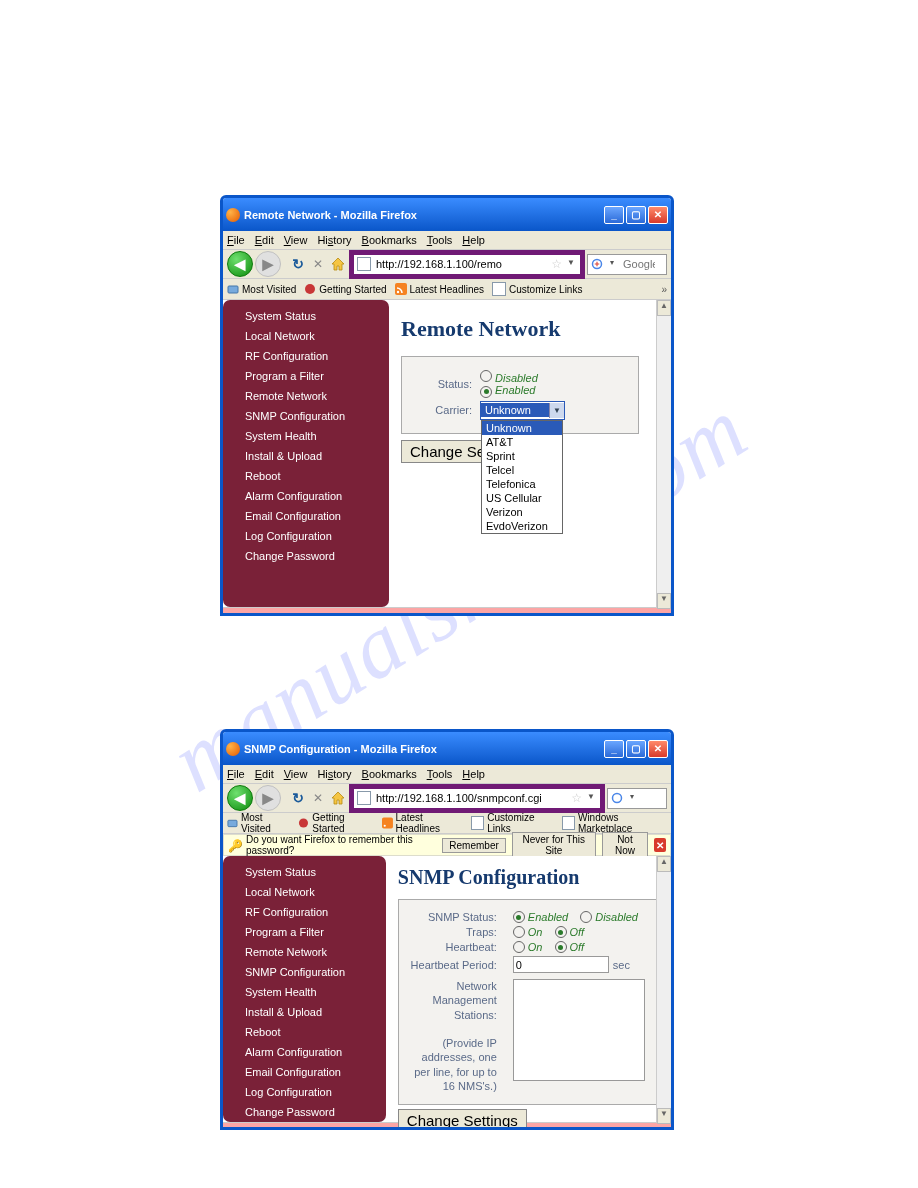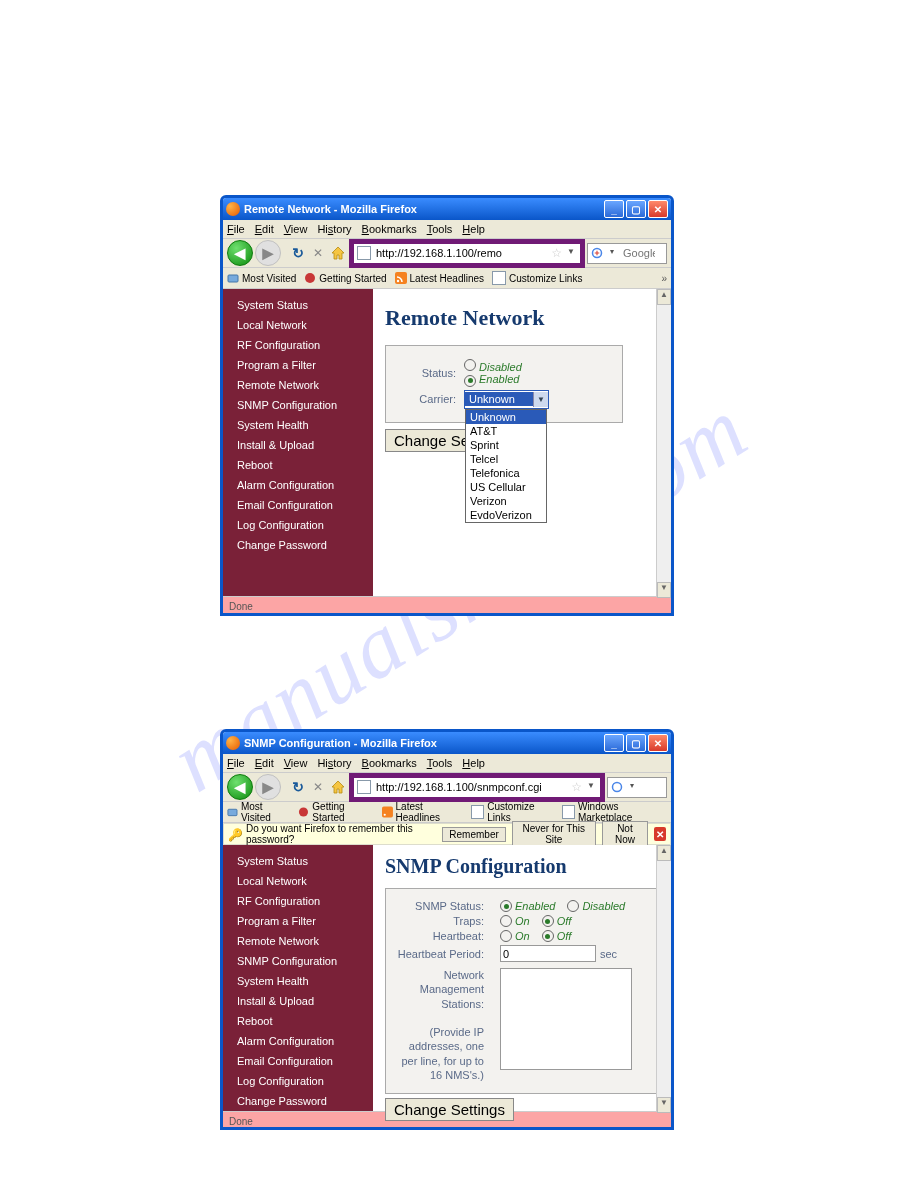--- a/index.html
+++ b/index.html
@@ -1,20 +1,20 @@
 <!DOCTYPE html>
 <html><head>
 <meta charset="utf-8">
 <style>
 body { margin:0; font-family:Tahoma,Arial,sans-serif; font-size:11px; background:#fff; width:918px; }
 .page { position:relative; width:918px; height:1188px; }
 .win { position:absolute; border:3px solid #0a56c9; border-radius:6px 6px 0 0; background:#ece9d8; overflow:hidden; }
 .win1 { left:220px; top:195px; width:448px; height:415px; }
 .win2 { left:220px; top:729px; width:448px; height:395px; }
-.titlebar { height:22px; background:linear-gradient(#3a8cff,#0a56c9); display:flex; align-items:center; padding:0 3px; }
+.titlebar { height:33px; background:linear-gradient(#3a8cff,#0a56c9); display:flex; align-items:center; padding:0 3px; }
 .ff-icon { width:14px; height:14px; border-radius:50%; background:radial-gradient(circle at 30% 30%,#ffb347,#e55a00); margin-right:4px; }
 .title { color:#fff; font-weight:bold; font-size:11px; flex:1; }
 .winbtns { display:flex; gap:2px; }
 .winbtn { width:18px; height:16px; border:1px solid #fff; border-radius:2px; display:flex; align-items:center; justify-content:center; color:#fff; font-size:10px; font-weight:bold; }
 .winbtn.min,.winbtn.max { background:linear-gradient(#6aa6ff,#2b6ad8); }
 .winbtn.close { background:linear-gradient(#ff8a6a,#d83a2b); }
 .menubar { height:18px; background:#ece9d8; border-bottom:1px solid #ccc; display:flex; padding:0 4px; align-items:center; gap:10px; }
 .menubar span { cursor:default; }
 .menubar span u { text-decoration:underline; }
 .navrow { height:28px; background:#ece9d8; border-bottom:1px solid #ccc; display:flex; align-items:center; padding:0 4px; gap:2px; }
@@ -36,21 +36,21 @@
 .bookbar { height:20px; background:#ece9d8; border-bottom:1px solid #ccc; display:flex; align-items:center; padding:0 4px; gap:8px; }
 .bm { display:flex; align-items:center; gap:3px; font-size:10px; }
 .bm .ic { width:12px; height:12px; }
 .bbar-expand { margin-left:auto; color:#555; font-size:10px; }
 .pwbar { height:20px; background:#ffffdd; border:1px solid #ddc; display:flex; align-items:center; padding:0 4px; gap:6px; font-size:10px; }
 .pwbar .key { width:12px;height:12px; color:#caa733; font-size:12px; }
 .pwbar .spacer { flex:1; }
 .pwbtn { border:1px solid #999; background:#ece9d8; padding:1px 6px; font-size:10px; }
 .pwclose { width:14px;height:14px;background:#d83a2b;color:#fff;display:flex;align-items:center;justify-content:center;font-size:10px;font-weight:bold;border-radius:2px; }
 .content { display:flex; background:#fff; position:relative; }
-.sidebar { width:142px; background:#7a2138; padding:6px 4px; color:#fff; }
+.sidebar { width:142px; background:#7a2138; padding:6px 12px; color:#fff;border-radius:7px; }
 .sb-item { padding:4px 10px; font-size:11px; color:#fff; }
 .main { flex:1; padding:8px 12px 12px 12px; position:relative; }
 .scroll-right { position:absolute; right:0; top:0; width:14px; background:#ece9d8; border-left:1px solid #ccc; }
 .scroll-up,.scroll-dn { height:14px; background:#ece9d8; border:1px solid #bbb; color:#666; font-size:8px; text-align:center; }
 .scroll-track { background:#efefef; }
 h2.navy { font-family:"Times New Roman",serif; color:#163a6e; font-size:22px; font-weight:bold; margin:8px 0 14px 0; }
 .panel { border:1px solid #aaa; background:#f3f2ef; padding:10px; }
 .row { display:flex; align-items:center; margin:3px 0; }
 .lbl { width:60px; text-align:right; margin-right:8px; color:#5a6a88; font-size:11px; }
 .lbl2 { width:90px; text-align:right; margin-right:16px; color:#5a6a88; font-size:11px; }

